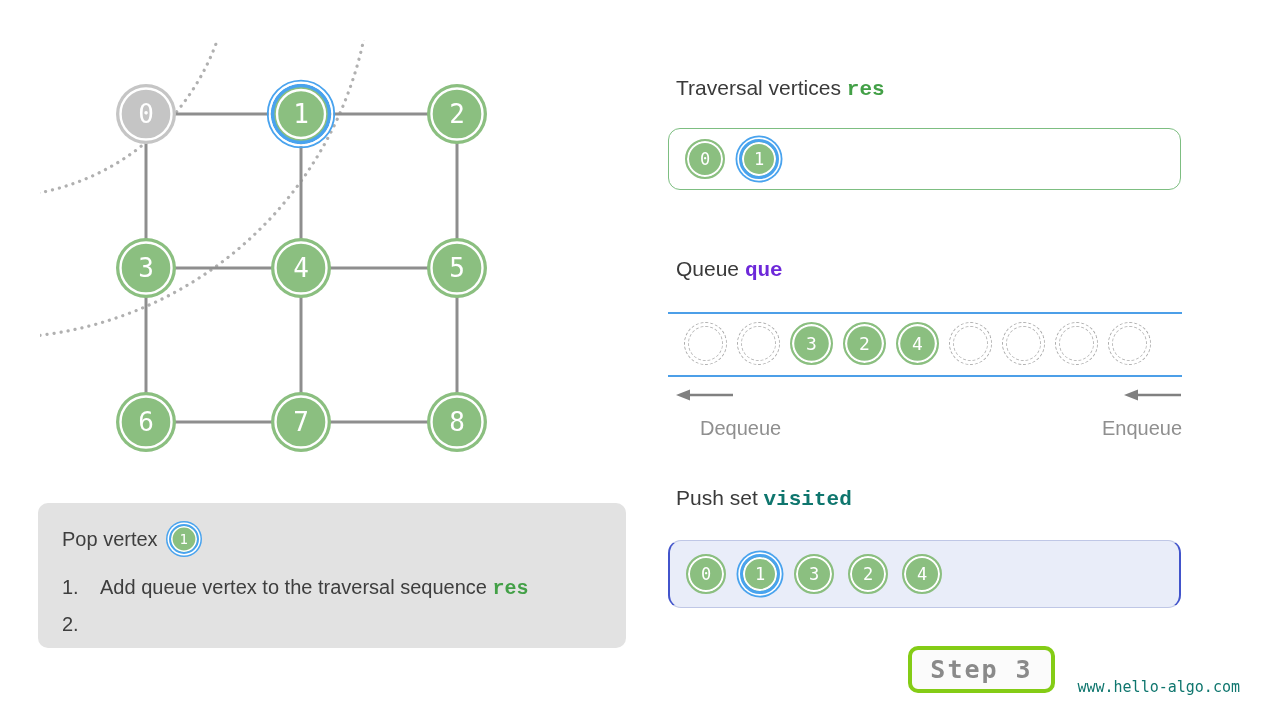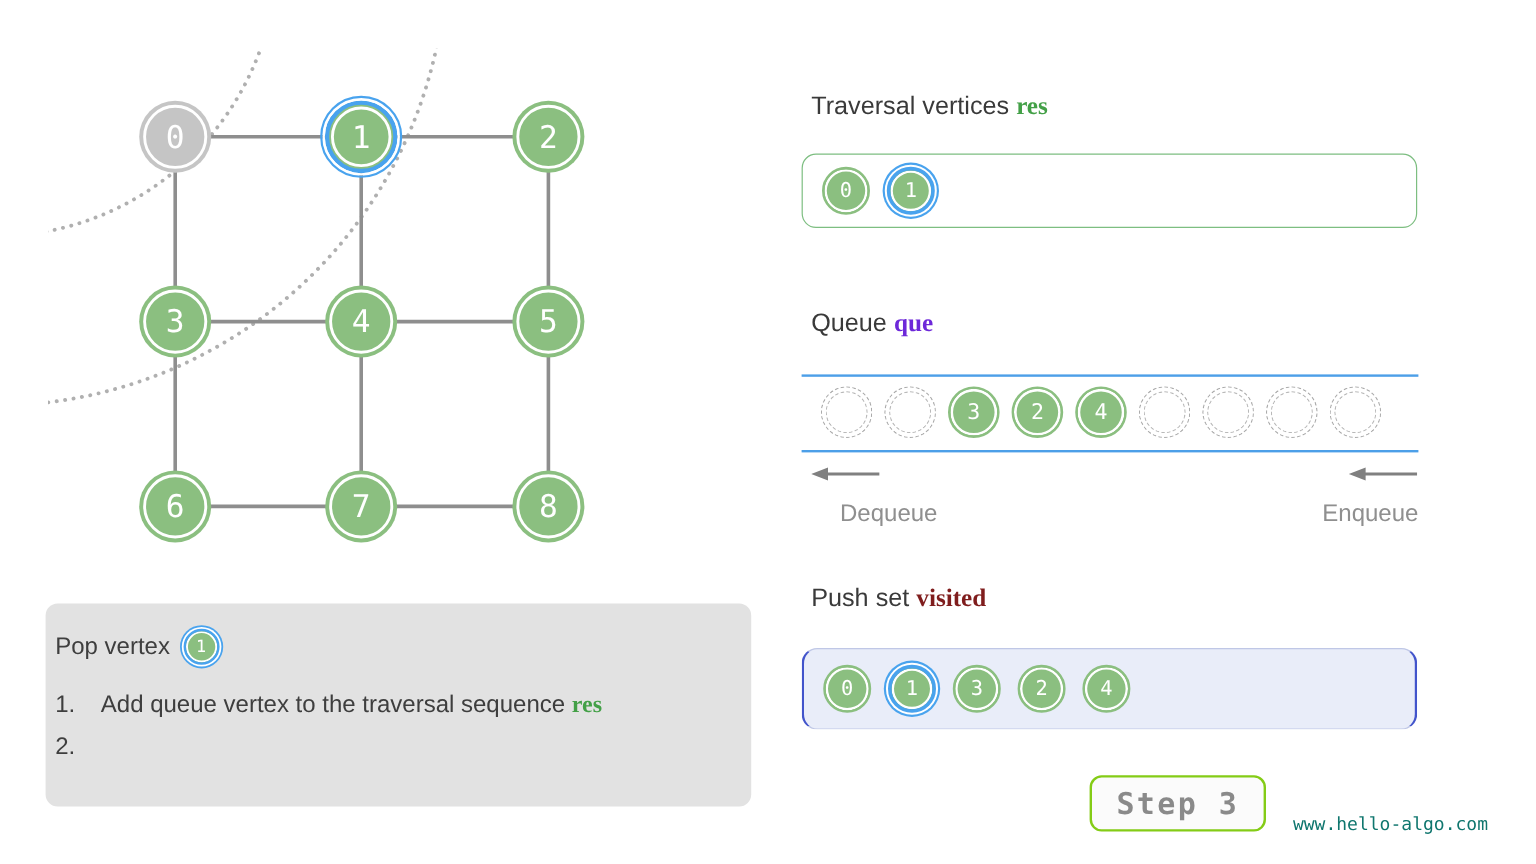--- a/index.html
+++ b/index.html
@@ -1,25 +1,25 @@
 <!DOCTYPE html>
 <html><head>
 <meta charset="utf-8">
 <style>
   * { margin:0; padding:0; box-sizing:border-box; }
   html,body { width:1280px; height:720px; background:#ffffff; overflow:hidden;
               font-family:"Liberation Sans", sans-serif; color:#3e3e3e; }
-  code, .code { font-family:Liberation Serif, serif; font-weight:bold; }
+  code, .code { font-family:Liberation Mono, monospace; font-weight:bold; }
 
   
   .sec-title { position:absolute; left:676px; font-size:21px; font-weight:500; color:#3a3a3a; }
   .sec-title .code { font-size:21px; }
   .code-green { color:#43a047; }
   .code-blue  { color:#6d28d9; }
-  .code-indigo{ color:#7f1d1d; }
+  .code-indigo{ color:#0f766e; }
 
   
   .circle {
     width:40px; height:40px; border-radius:50%;
     background:#8bbf80; border:2px solid #8bbf80;
     box-shadow: inset 0 0 0 2px #ffffff;
     display:flex; align-items:center; justify-content:center;
     font-family:"DejaVu Sans Mono", monospace; font-size:17px; font-weight:500;
     color:#ffffff; flex:0 0 auto;
   }
@@ -55,42 +55,42 @@
   .visited-box {
     position:absolute; left:668px; top:540px; width:513px; height:68px;
     border-radius:13px; background:#e9edf9;
     border-left:2.5px solid #4254cb; border-right:2.5px solid #4254cb;
     border-top:1.2px solid #bfc7e6; border-bottom:1.2px solid #bfc7e6;
     display:flex; align-items:center; padding-left:16px; gap:14px;
   }
 
   
   .explain {
-    position:absolute; left:38px; top:503px; width:588px; height:169px;
-    background:#e2e2e2; border-radius:10px; padding:17px 20px 0 8px;
+    position:absolute; left:38px; top:503px; width:588px; height:145px;
+    background:#e2e2e2; border-radius:10px; padding:17px 20px 0 24px;
     font-size:20px; line-height:28px; color:#3e3e3e;
   }
   .explain .intro { display:flex; align-items:center; gap:11px; height:38px; }
   .badge {
     width:30px; height:30px; border-radius:50%;
     background:#8bbf80; border:2px solid #49a3ee;
     box-shadow: inset 0 0 0 1.6px #ffffff, 0 0 0 1.5px #ffffff, 0 0 0 3px #49a3ee;
     display:flex; align-items:center; justify-content:center;
     font-family:"DejaVu Sans Mono", monospace; font-size:14px; font-weight:500; color:#ffffff;
     flex:0 0 auto;
   }
   .explain ol { list-style:none; margin-top:15px; }
   .explain .li { display:flex; margin-bottom:7px; }
   .explain .num { width:38px; flex:0 0 auto; }
   .explain .code { font-size:20px; }
 
   
   .step-btn {
     position:absolute; left:908px; top:646px; width:147px; height:47px;
-    background:#fbfbfb; border:2px solid #84cc16; border-radius:10px;
+    background:#fbfbfb; border:4px solid #84cc16; border-radius:10px;
     display:flex; align-items:center; justify-content:center;
     font-family:"DejaVu Sans Mono", monospace; font-size:25px; font-weight:bold;
     color:#8a8a8a; letter-spacing:2px;
   }
   .site-link { position:absolute; right:40px; top:678px;
     font-family:"DejaVu Sans Mono", monospace; font-size:15px; color:#0f766e;text-align:right; }
 
   
   #graph { position:absolute; left:40px; top:40px; }
   .vtx-label { font-family:"DejaVu Sans Mono", monospace; font-size:26px;

